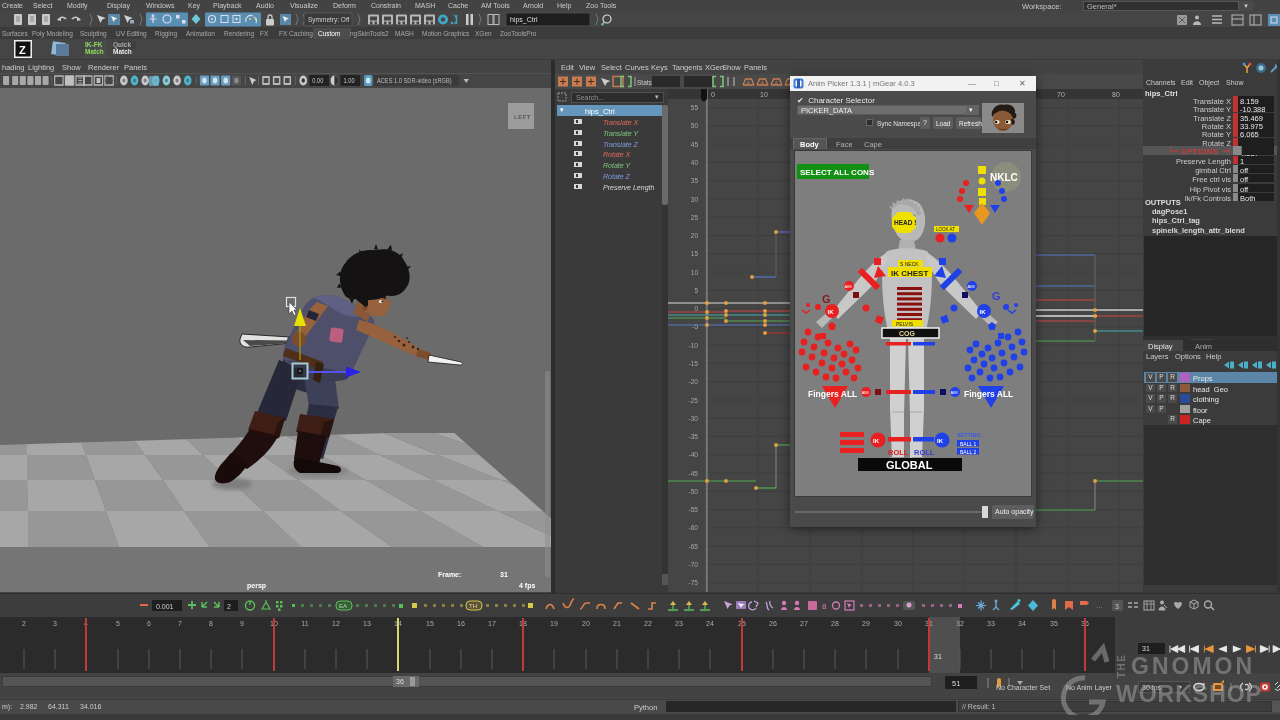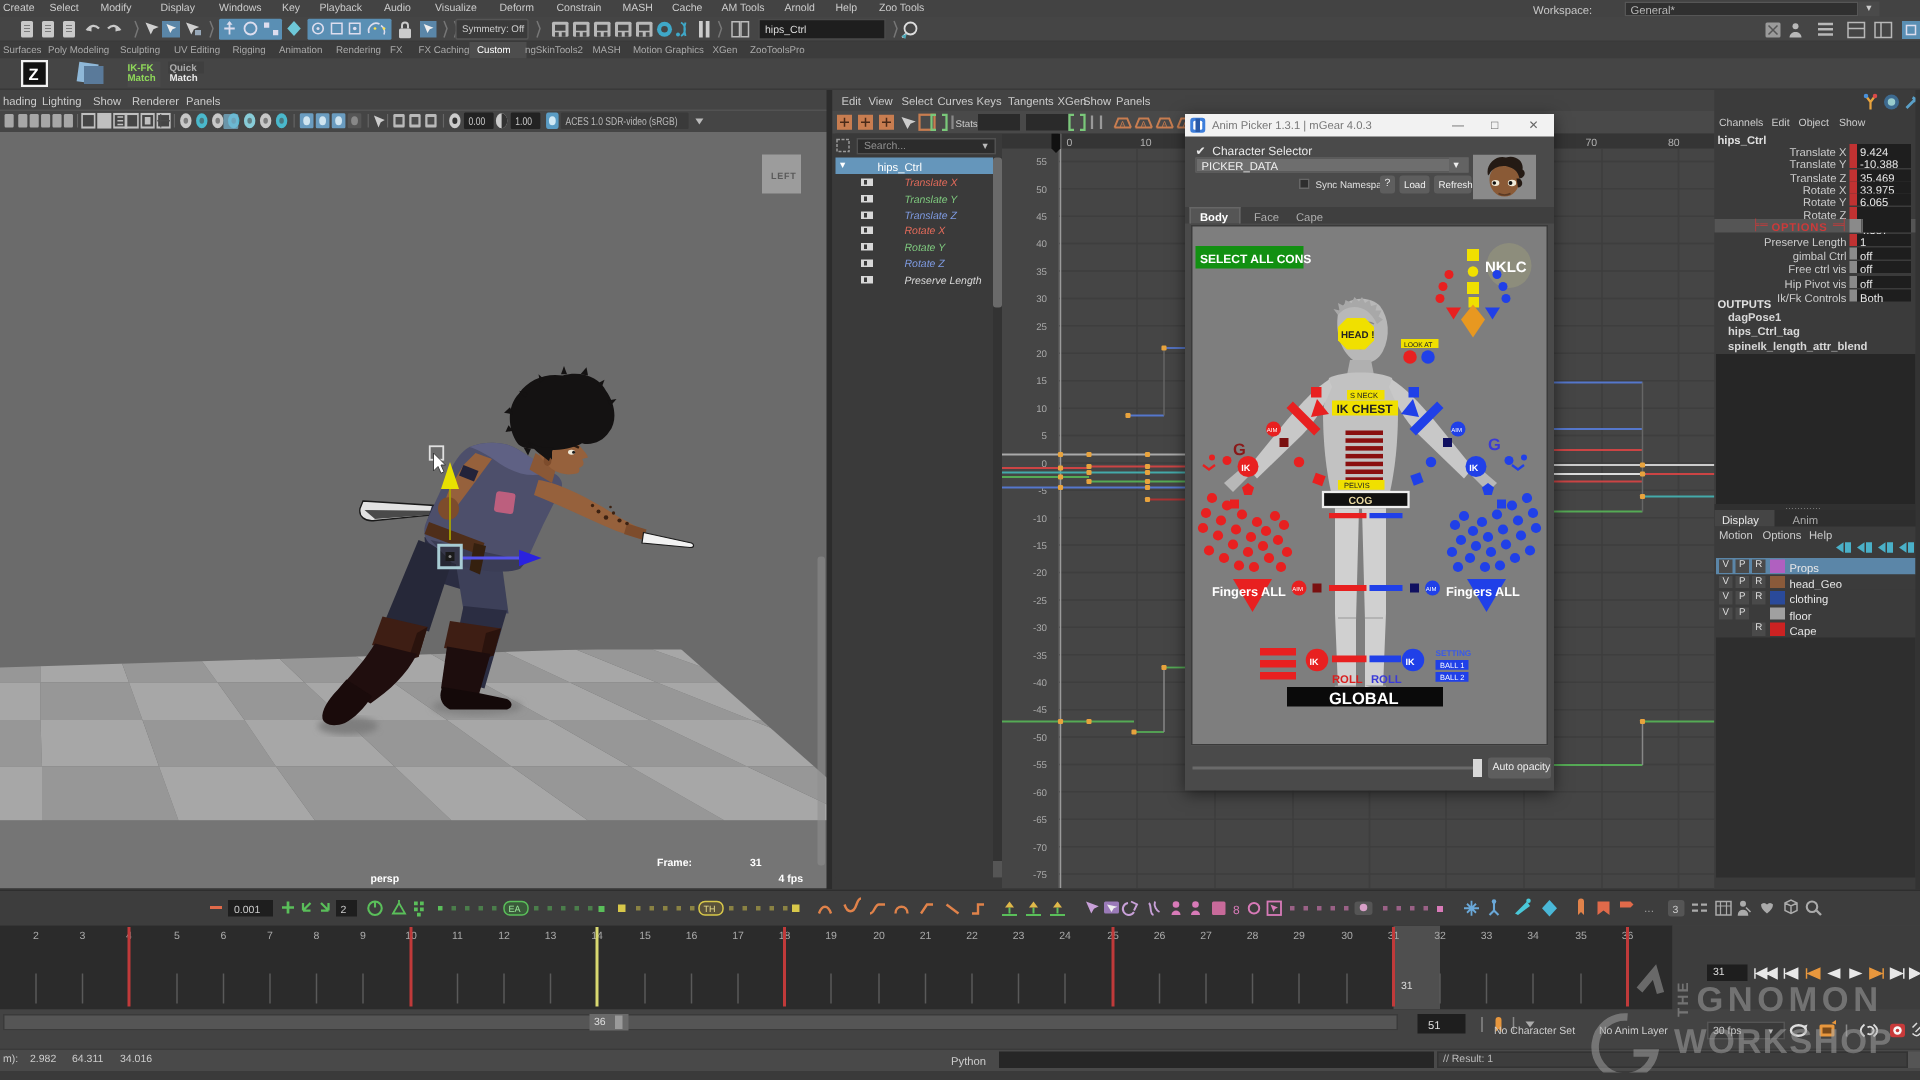--- a/index.html
+++ b/index.html
@@ -567,21 +567,21 @@
     <path d="M31 10 l6 -6 M35 3 l2 1 -1 2" stroke="#5aa0c8" stroke-width="1.8"></path>
   </svg>
 <div class="t" style="left:1146px;top:79px;font-size:7px;color:#cccccc;">Channels</div>
 <div class="t" style="left:1181px;top:79px;font-size:7px;color:#cccccc;">Edit</div>
 <div class="t" style="left:1199px;top:79px;font-size:7px;color:#cccccc;">Object</div>
 <div class="t" style="left:1226px;top:79px;font-size:7px;color:#cccccc;">Show</div>
 <div class="t" style="left:1145px;top:89px;font-size:7.5px;font-weight:bold;color:#e0e0e0;">hips_Ctrl</div>
 <div class="t" style="left:1231px;top:97px;font-size:7.5px;color:#ccc;transform:translateX(-100%);">Translate X</div>
 <div class="abs" style="left:1233px;top:96px;width:5px;height:8px;background:#c03232;"></div>
 <div class="abs" style="left:1238px;top:96px;width:36px;height:8px;background:#1e1e1e;"></div>
-<div class="t" style="left:1240px;top:97px;font-size:7.5px;color:#e8e8e8;">9.424</div>
+<div class="t" style="left:1240px;top:97px;font-size:7.5px;color:#e8e8e8;">8.159</div>
 <div class="t" style="left:1231px;top:105.35px;font-size:7.5px;color:#ccc;transform:translateX(-100%);">Translate Y</div>
 <div class="abs" style="left:1233px;top:104.35px;width:5px;height:8px;background:#c03232;"></div>
 <div class="abs" style="left:1238px;top:104.35px;width:36px;height:8px;background:#1e1e1e;"></div>
 <div class="t" style="left:1240px;top:105.35px;font-size:7.5px;color:#e8e8e8;">-10.388</div>
 <div class="t" style="left:1231px;top:113.69999999999999px;font-size:7.5px;color:#ccc;transform:translateX(-100%);">Translate Z</div>
 <div class="abs" style="left:1233px;top:112.69999999999999px;width:5px;height:8px;background:#c03232;"></div>
 <div class="abs" style="left:1238px;top:112.69999999999999px;width:36px;height:8px;background:#1e1e1e;"></div>
 <div class="t" style="left:1240px;top:113.69999999999999px;font-size:7.5px;color:#e8e8e8;">35.469</div>
 <div class="t" style="left:1231px;top:122.04999999999998px;font-size:7.5px;color:#ccc;transform:translateX(-100%);">Rotate X</div>
 <div class="abs" style="left:1233px;top:121.04999999999998px;width:5px;height:8px;background:#c03232;"></div>
@@ -625,21 +625,21 @@
 <div class="t" style="left:1152px;top:207px;font-size:7.5px;font-weight:bold;color:#d8d8d8;">dagPose1</div>
 <div class="t" style="left:1152px;top:216.3px;font-size:7.5px;font-weight:bold;color:#d8d8d8;">hips_Ctrl_tag</div>
 <div class="t" style="left:1152px;top:225.60000000000002px;font-size:7.5px;font-weight:bold;color:#d8d8d8;">spineIk_length_attr_blend</div>
 <div class="abs" style="left:1144px;top:236px;width:133px;height:100px;background:#262626;"></div>
 <div class="abs" style="left:1143px;top:336px;width:137px;height:4px;background:#303030;"></div>
 <div class="t" style="left:1190px;top:335px;font-size:6px;color:#888;">…………</div>
 <div class="abs" style="left:1143px;top:340px;width:137px;height:11px;background:#2e2e2e;"></div>
 <div class="abs" style="left:1143px;top:340px;width:40px;height:11px;background:#454545;"></div>
 <div class="t" style="left:1148px;top:342px;font-size:7.5px;color:#e8e8e8;">Display</div>
 <div class="t" style="left:1195px;top:342px;font-size:7.5px;color:#aaa;">Anim</div>
-<div class="t" style="left:1146px;top:352px;font-size:7.5px;color:#ccc;">Motion</div>
+<div class="t" style="left:1146px;top:352px;font-size:7.5px;color:#ccc;">Layers</div>
 <div class="t" style="left:1175px;top:352px;font-size:7.5px;color:#ccc;">Options</div>
 <div class="t" style="left:1206px;top:352px;font-size:7.5px;color:#ccc;">Help</div>
 <svg class="abs" style="left:1222px;top:360px;" width="56" height="10" viewBox="0 0 56 10">
     <path d="M2 5 l5 -3.5 v7 z" fill="#4ab0c8"></path>
     <rect x="8" y="1.5" width="4" height="7" fill="#4ab0c8"></rect>
     <path d="M16 5 l5 -3.5 v7 z" fill="#4ab0c8"></path>
     <rect x="22" y="1.5" width="4" height="7" fill="#4ab0c8"></rect>
     <path d="M30 5 l5 -3.5 v7 z" fill="#4ab0c8"></path>
     <rect x="36" y="1.5" width="4" height="7" fill="#4ab0c8"></rect>
     <path d="M44 5 l5 -3.5 v7 z" fill="#4ab0c8"></path>

